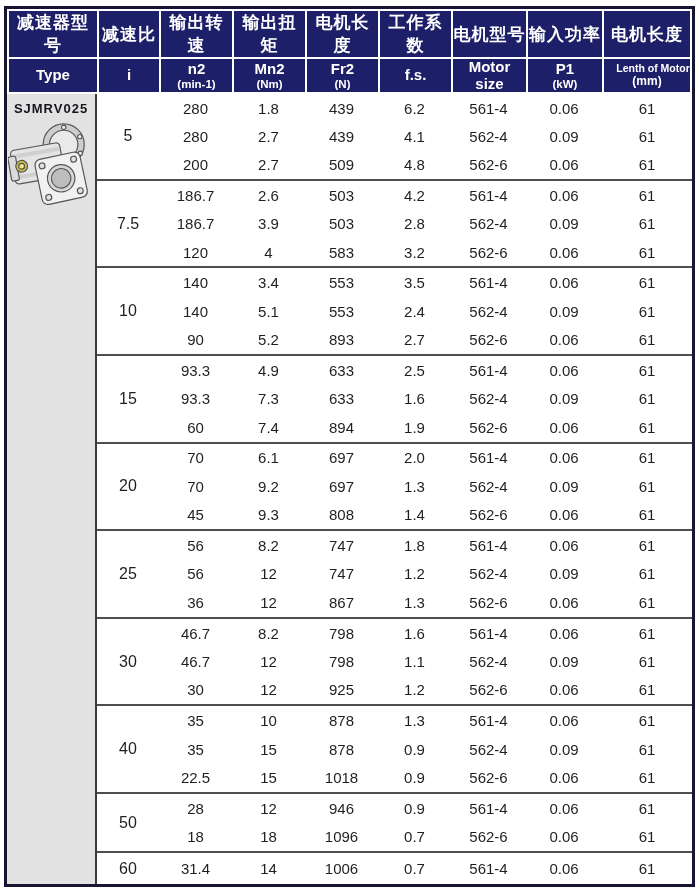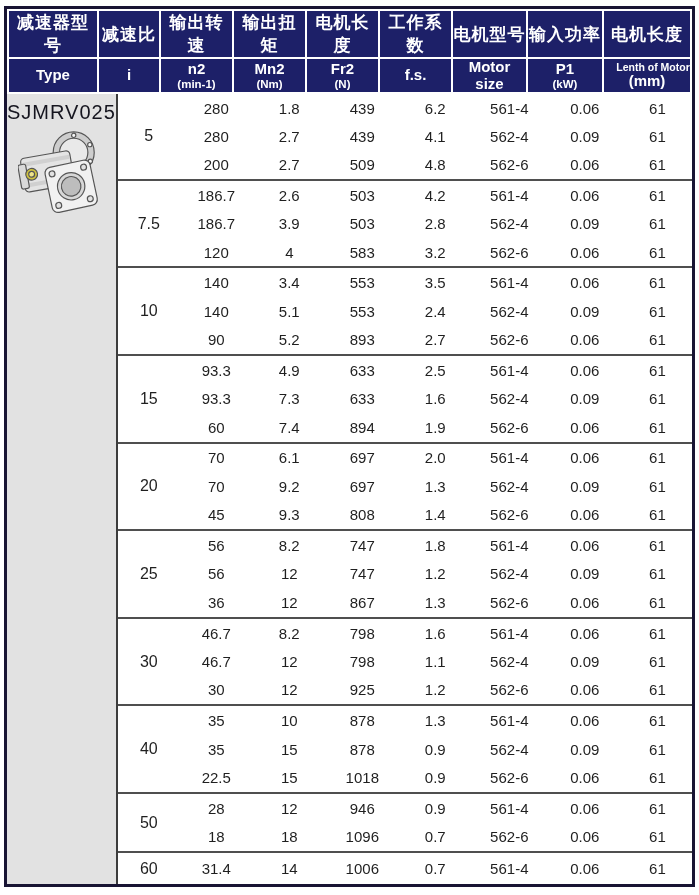--- a/index.html
+++ b/index.html
@@ -28,31 +28,31 @@
     background:var(--header-bg);color:var(--header-text);
     border:2px solid #ffffff;font-weight:bold;text-align:center;
     vertical-align:middle;padding:0;overflow:hidden;
   }
   tr.zh-row{height:33px;}
   tr.zh-row th{font-size:17px;letter-spacing:1px;}
   tr.en-row th{font-size:15px;}
   tr.en-row th .sub{font-size:11.5px;line-height:1.05;}
   tr.en-row th .en{line-height:1.1;}
   tr.en-row th.small .en{font-size:10.5px;padding-left:12px;}
-  tr.en-row th.small .sub{font-size:15px;}
+  tr.en-row th.small .sub{font-size:12px;}
   .sub:empty{display:none;}
   
   .body-wrap{flex:1;display:flex;min-height:0;}
   .type-pane{
     flex:0 0 90px;background:var(--type-bg);
     border-right:2px solid #3c3c3c;
     display:flex;flex-direction:column;align-items:center;
     padding-top:7px;
   }
-  .model-label{font-size:20px;font-weight:normal;color:#15151f;letter-spacing:1px;}
+  .model-label{font-size:13px;font-weight:bold;color:#15151f;letter-spacing:1px;}
   .reducer{margin-top:2px;}
   table.specs{
     border-collapse:collapse;table-layout:fixed;flex:1;height:100%;
   }
   table.specs td{
     text-align:center;vertical-align:middle;
     font-size:15px;color:var(--body-text);padding:0;
   }
   table.specs td.i-cell{font-size:16px;}
   table.specs tr.group-start td{border-top:2px solid var(--group-line);}

